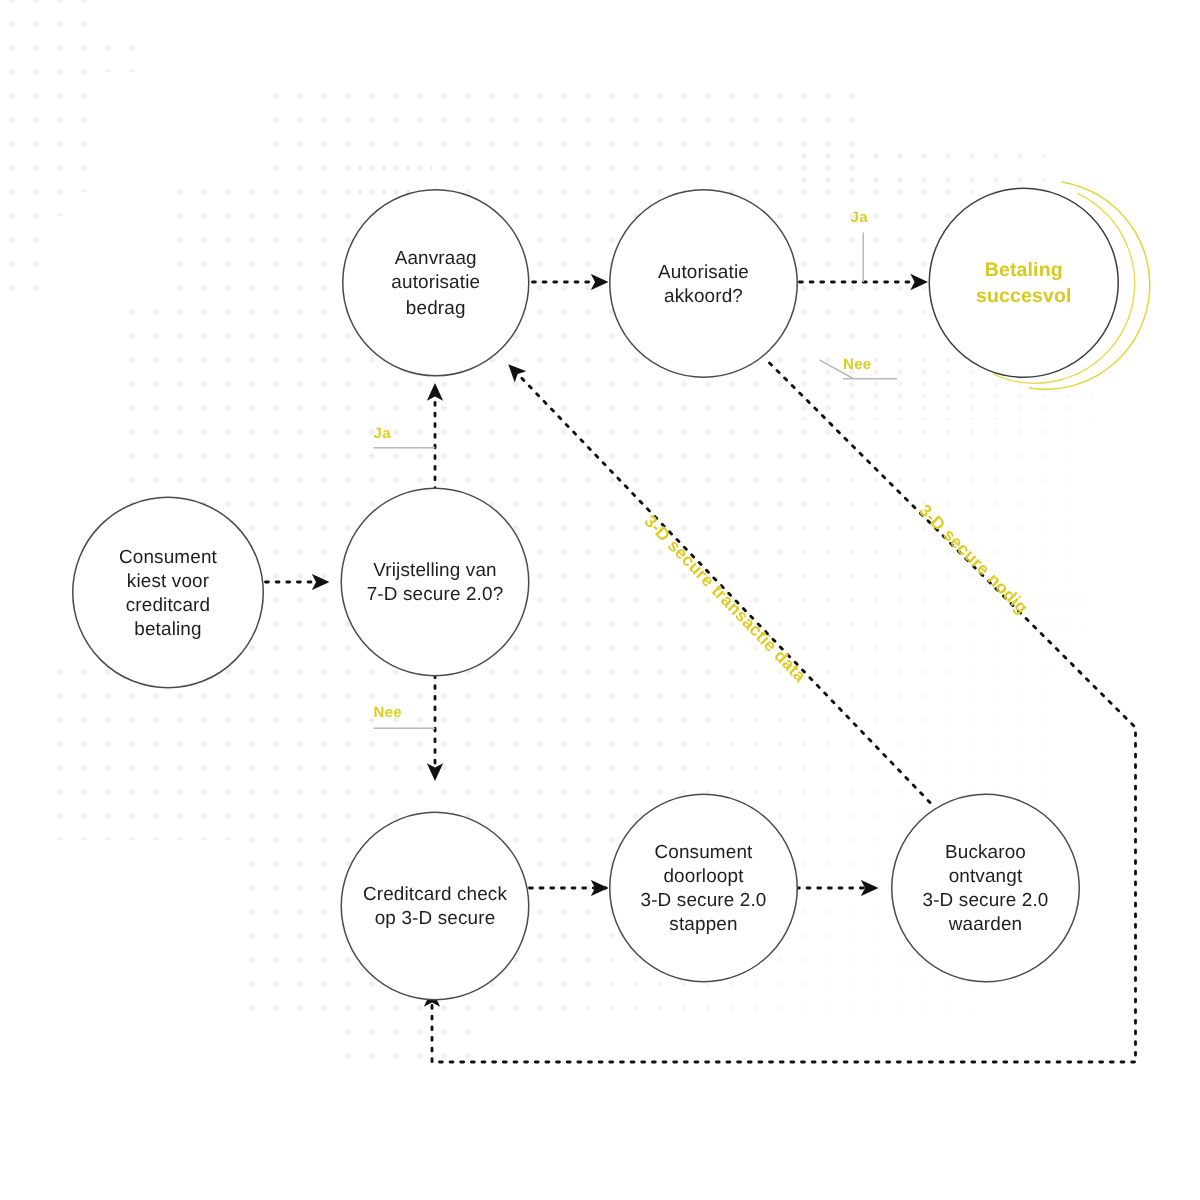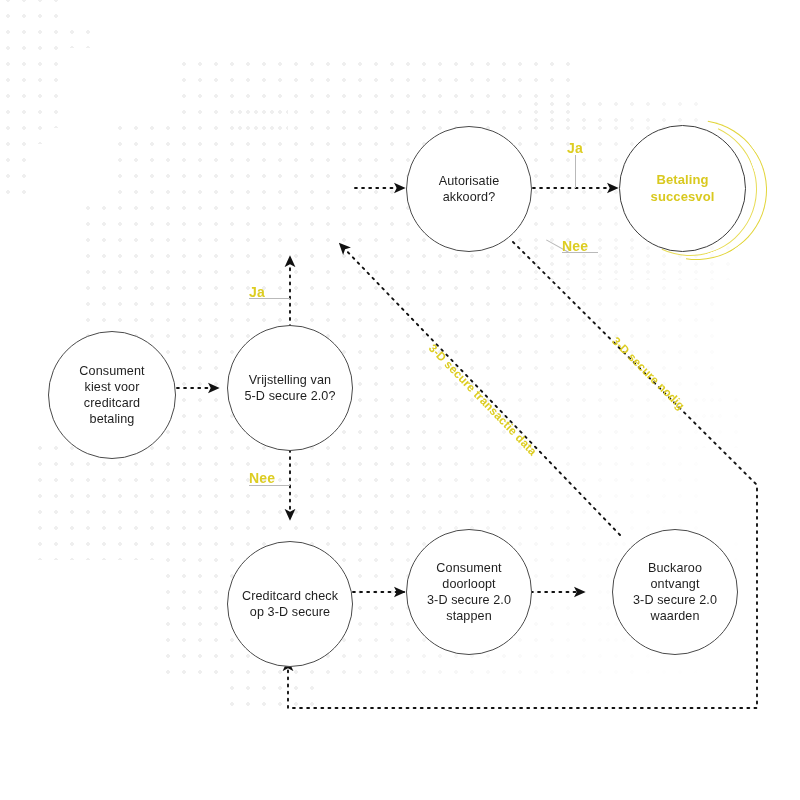--- a/index.html
+++ b/index.html
@@ -81,21 +81,21 @@
     width: 800px; height: 800px;
     z-index: 5;
     overflow: visible;
   }
 
   
   .elabel {
     position: absolute;
     color: #ddcd22;
     font-weight: bold;
-    font-size: 14px;
+    font-size: 10px;
     white-space: nowrap;
     z-index: 8;
     letter-spacing: 0.2px;
   }
   .leader {
     position: absolute;
     background: #b9b9b9;
     z-index: 7;
   }
   .diaglabel {
@@ -161,23 +161,28 @@
   </svg>
 
   <div class="node" style="left:48px; top:331px; width:128px; height:128px;">
     <span class="lbl">Consument
 kiest voor creditcard
 betaling</span>
   </div>
 
   <div class="node" style="left:227px; top:325px; width:126px; height:126px;">
     <span class="lbl">Vrijstelling van
-5-D secure 2.0?</span>
-  </div>
-
+7-D secure 2.0?</span>
+  </div>
+
+  <div class="node" style="left:228px; top:126px; width:125px; height:125px;">
+    <span class="lbl">Aanvraag
+autorisatie
+bedrag</span>
+  </div>
 
   <div class="node" style="left:406px; top:126px; width:126px; height:126px;">
     <span class="lbl">Autorisatie
 akkoord?</span>
   </div>
 
   <div class="ring" style="left:627px; top:120px; width:140px; height:140px;
               border-color:transparent #e2d53a #e2d53a transparent;
               transform: rotate(-36deg);"></div>
   <div class="ring" style="left:623px; top:122px; width:134px; height:134px;
@@ -194,21 +199,21 @@
 op 3-D secure</span>
   </div>
 
   <div class="node" style="left:406px; top:529px; width:126px; height:126px;">
     <span class="lbl">Consument
 doorloopt
 3-D secure 2.0
 stappen</span>
   </div>
 
-  <div class="node" style="left:612px; top:529px; width:126px; height:126px;">
+  <div class="node" style="left:594px; top:529px; width:126px; height:126px;">
     <span class="lbl">Buckaroo ontvangt
 3-D secure 2.0
 waarden</span>
   </div>
 
   <div class="elabel" style="left:249px; top:284px;">Ja</div>
   <div class="leader" style="left:249px; top:298px; width:41px; height:1px;"></div>
 
   <div class="elabel" style="left:249px; top:470px;">Nee</div>
   <div class="leader" style="left:249px; top:485px; width:41px; height:1px;"></div>

